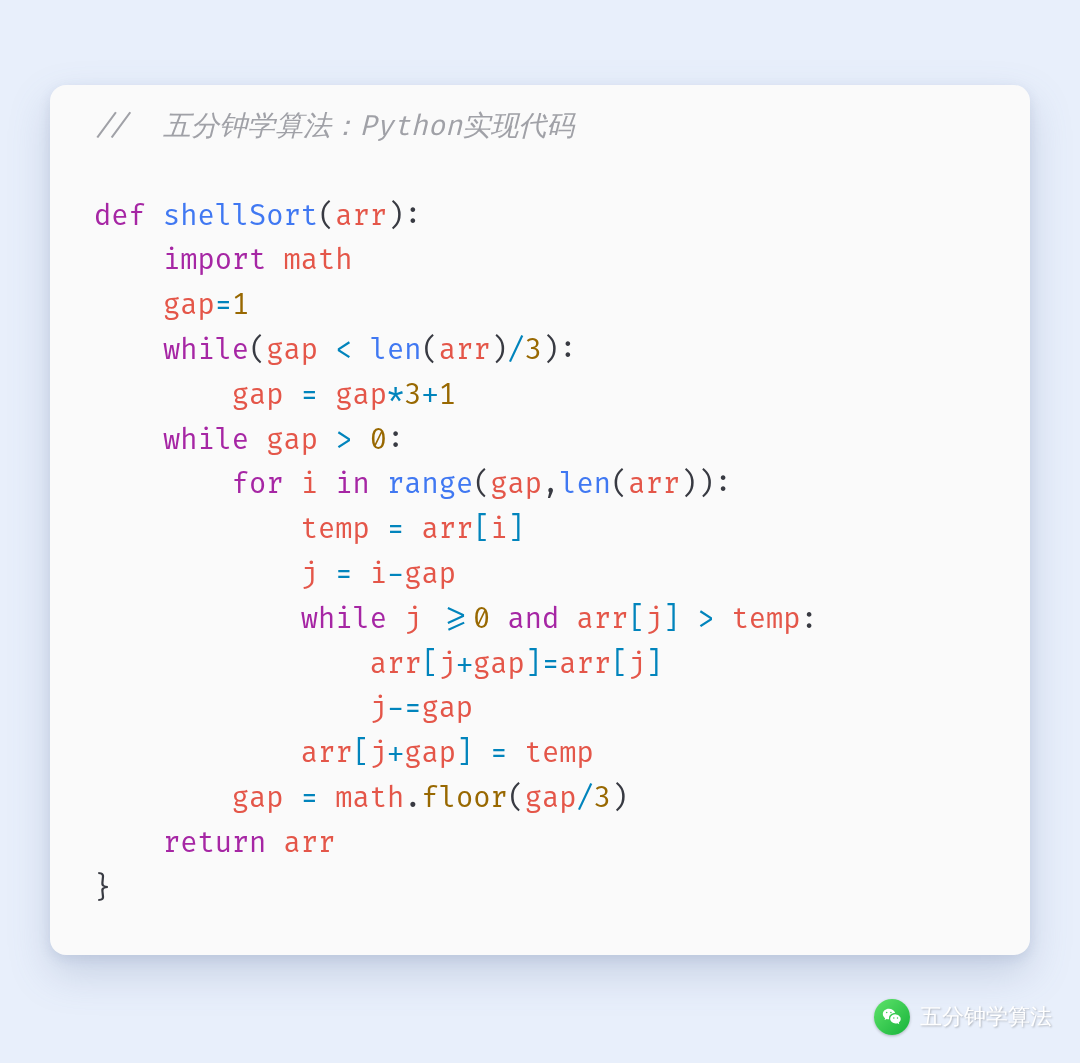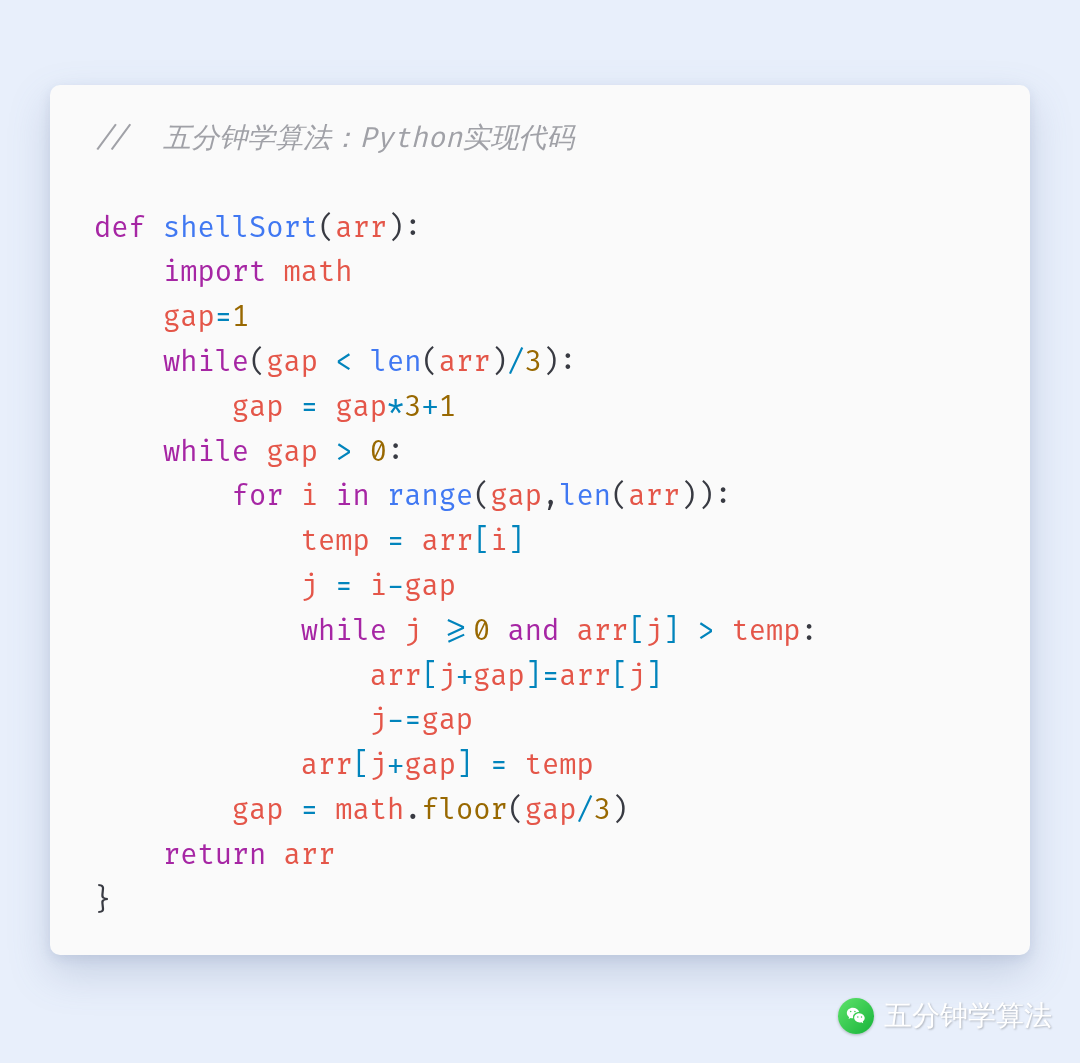--- a/index.html
+++ b/index.html
@@ -1,26 +1,26 @@
 <!DOCTYPE html>
 <html><head>
 <meta charset="utf-8">
 <style>
   html,body{margin:0;padding:0;width:1080px;height:1063px;background:#e8effb;font-family:ui-monospace,Menlo,Consolas,"Fira Code",monospace;}
-  .card{position:absolute;left:50px;top:85px;width:980px;height:870px;background:#fafafa;border-radius:10px;box-shadow:0 18px 40px rgba(100,120,160,0.25),0 4px 12px rgba(100,120,160,0.15);padding:32px 44px;box-sizing:border-box;}
+  .card{position:absolute;left:50px;top:85px;width:980px;height:870px;background:#fafafa;border-radius:16px;box-shadow:0 18px 40px rgba(100,120,160,0.25),0 4px 12px rgba(100,120,160,0.15);padding:20px 44px;box-sizing:border-box;}
   pre{margin:0;font-family:inherit;font-size:28px;line-height:1.6;color:#383a42;white-space:pre;}
   .c-comment{color:#a0a1a7;font-style:italic;}
   .c-kw{color:#a626a4;}   
   .c-fn{color:#4078f2;}   
   .c-id{color:#e45649;}   
   .c-op{color:#383a42;}
   .c-cyan{color:#0184bc;} 
   .c-num{color:#986801;}  
   .c-attr{color:#986801;} 
-  .watermark{position:absolute;right:28px;bottom:28px;display:flex;align-items:center;gap:10px;color:#fff;font-family:-apple-system,BlinkMacSystemFont,"PingFang SC","Microsoft YaHei",sans-serif;font-size:28px;text-shadow:1px 1px 2px rgba(0,0,0,0.25);justify-content:center;}
+  .watermark{position:absolute;right:28px;bottom:28px;display:flex;align-items:center;gap:10px;color:#fff;font-family:-apple-system,BlinkMacSystemFont,"PingFang SC","Microsoft YaHei",sans-serif;font-size:22px;text-shadow:1px 1px 2px rgba(0,0,0,0.25);justify-content:center;}
   .watermark .ico{width:36px;height:36px;border-radius:18px;background:linear-gradient(135deg,#5fe36b,#17b33a);display:flex;align-items:center;justify-content:center;box-shadow:0 1px 3px rgba(0,0,0,0.25);}
   .watermark .ico svg{width:22px;height:22px;fill:#fff;}
 </style>
 </head>
 <body>
 
 <div class="card">
 <pre><span class="c-comment">//  五分钟学算法：Python实现代码</span>
 
 <span class="c-kw">def</span> <span class="c-fn">shellSort</span><span class="c-op">(</span><span class="c-id">arr</span><span class="c-op">)</span><span class="c-op">:</span>

